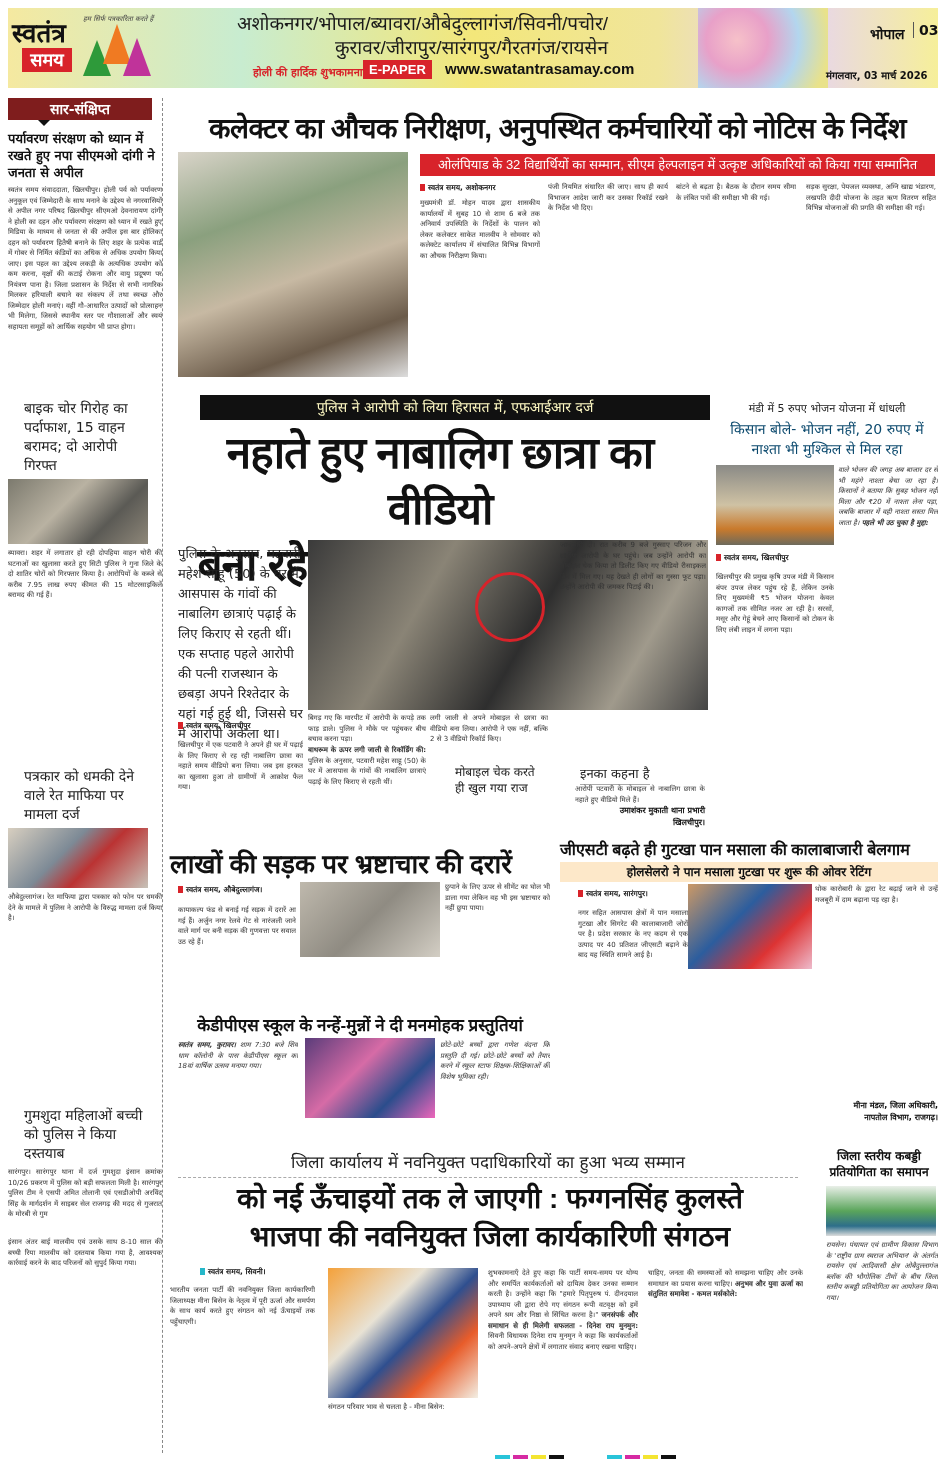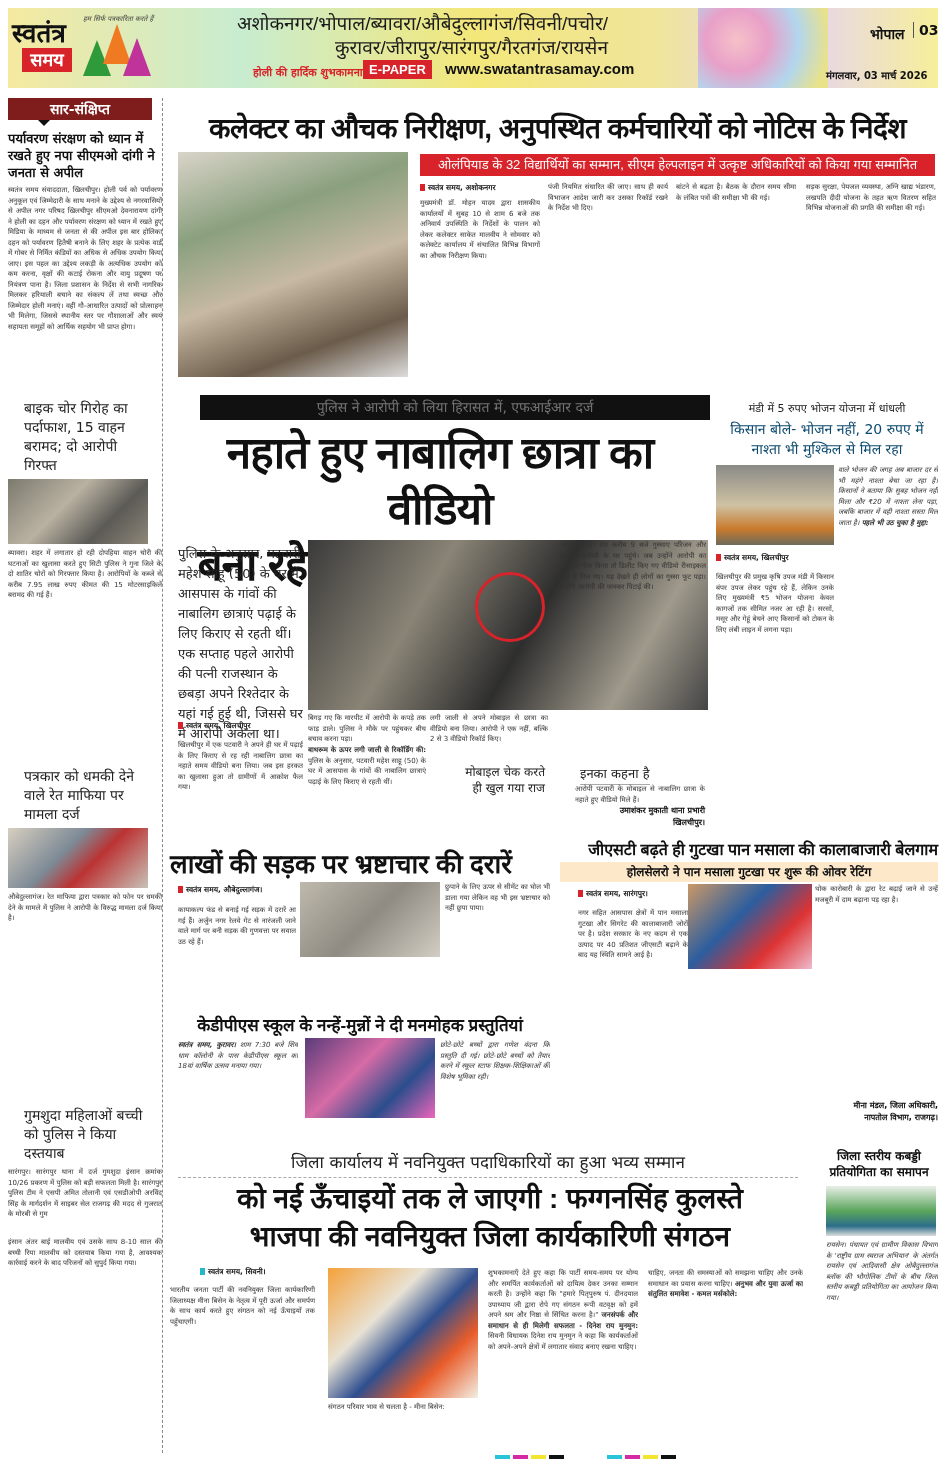--- a/index.html
+++ b/index.html
@@ -28,28 +28,28 @@
 .lhead{font-size:13px;font-weight:bold;line-height:17px;color:#111;margin:4px 0}
 .lhead2{font-size:14px;line-height:19px;color:#222;margin:4px 16px}
 .txt{font-size:7px;line-height:10.5px;color:#333;text-align:justify}
 .photo{background:linear-gradient(135deg,#7c7a6e,#b9b2a2 40%,#5b5a55 70%,#8e8779);}
 
 .h1{left:180px;top:108px;width:755px;text-align:center;font-size:28px;font-weight:bold;letter-spacing:-0.5px;font-family:"Liberation Sans",sans-serif}
 .redbar{left:420px;top:154px;width:515px;height:22px;background:#d8232a;color:#fff;font-size:13px;text-align:center;line-height:22px;font-family:"Liberation Sans",sans-serif}
 .byline{font-size:7.5px;font-weight:bold;color:#222}
 .byline .sq{display:inline-block;width:5px;height:7px;background:#d8232a;margin-right:3px;vertical-align:middle}
 .byline .sq.c{background:#25b7c9}
-.blk{left:200px;top:395px;width:510px;height:25px;background:#111;color:#737373;text-align:center;font-size:14px;line-height:25px}
+.blk{left:200px;top:395px;width:510px;height:25px;background:#111;color:#fef9c3;text-align:center;font-size:14px;line-height:25px}
 .bighead{left:170px;top:425px;width:540px;text-align:center;font-size:44px;line-height:56px;font-weight:bold;letter-spacing:-1px;font-family:"Liberation Sans",sans-serif}
 .side1{left:716px;top:400px;width:222px;text-align:center}
 .intro{left:178px;top:544px;width:128px;font-size:13px;line-height:20px;color:#222}
 .kehna{left:580px;top:764px;font-size:13px;color:#222;border-bottom:1px solid #aaa;padding-bottom:2px}
-.mob{left:455px;top:764px;font-size:12px;line-height:16px;text-align:right;width:90px;color:#222}
+.mob{left:455px;top:764px;font-size:12px;line-height:16px;text-align:left;width:90px;color:#222}
 .road{left:170px;top:845px;font-size:26px;font-weight:bold;font-family:"Liberation Sans",sans-serif}
-.gst{left:560px;top:838px;width:378px;font-size:16px;font-weight:bold;color:#111;text-align:right;font-family:"Liberation Sans",sans-serif}
+.gst{left:560px;top:838px;width:378px;font-size:16px;font-weight:bold;color:#111;text-align:left;font-family:"Liberation Sans",sans-serif}
 .gstsub{left:560px;top:862px;width:378px;height:20px;background:#fde8c9;font-size:12px;text-align:center;line-height:20px;font-weight:bold}
 .kdps{left:180px;top:1013px;width:360px;text-align:center;font-size:17px;font-weight:bold;font-family:"Liberation Sans",sans-serif}
 .zila{left:178px;top:1150px;width:620px;text-align:center;font-size:17px;color:#222;border-bottom:1px dashed #aaa;padding-bottom:4px}
 .bjp{left:170px;top:1180px;width:640px;text-align:center;font-size:28px;line-height:38px;font-weight:bold;font-family:"Liberation Sans",sans-serif}
 .kab{left:820px;top:1148px;width:118px;text-align:center;font-size:12px;font-weight:bold;line-height:16px}
 .quote{font-size:8px;font-weight:bold;text-align:right;line-height:12px}
 .reg{left:0;top:1448px;width:945px;height:20px}
 .regdot{position:absolute;top:7px;width:15px;height:4px}
 </style>
 </head>

